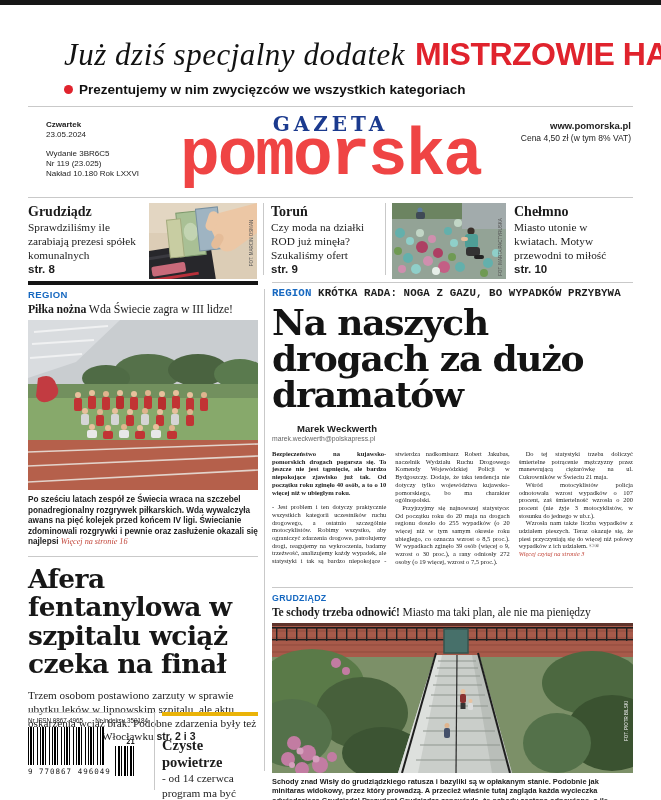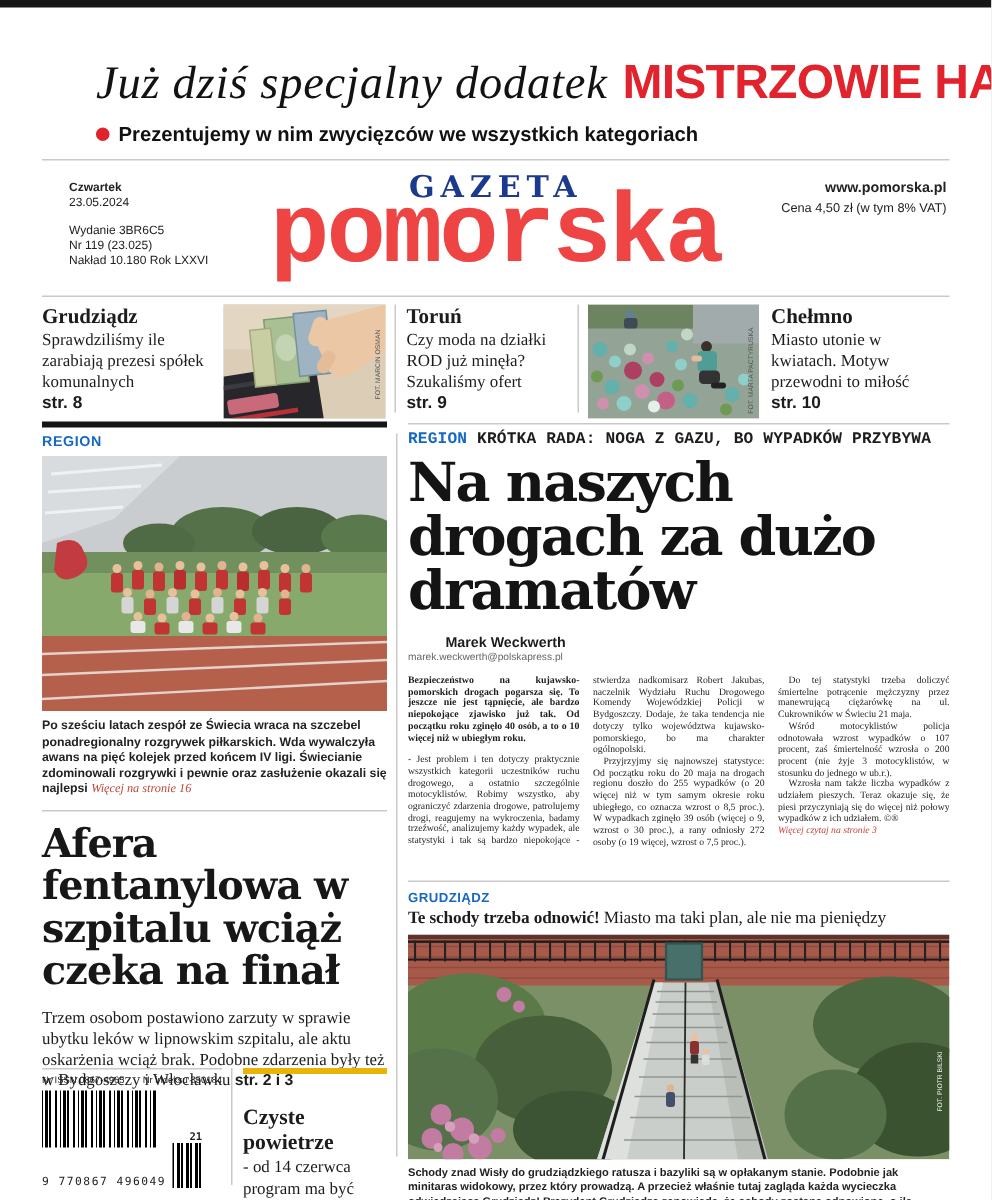--- a/index.html
+++ b/index.html
@@ -63,21 +63,21 @@
   
   .footer { position:absolute; top:712px; left:28px; width:230px; height:82px; }
   .fl { position:absolute; left:0; top:0; width:120px; border-top:1px solid #c9c9c9; padding-top:4px; }
   .fvr { position:absolute; left:126px; top:0; width:1px; height:78px; background:#c9c9c9; }
   .fr { position:absolute; left:134px; top:0; width:96px; border-top:4px solid #eab308; padding-top:21px; }
   .issnrow { display:flex; justify-content:space-between; font-family:"Liberation Sans",sans-serif;
              font-size:6.3px; color:#222; }
   .barwrap { display:flex; align-items:flex-end; gap:4px; margin-top:3px; }
   .bars { width:76px; height:38px;
           background:repeating-linear-gradient(90deg,#000 0 1px,#fff 1px 2px,#000 2px 4px,#fff 4px 5px,#000 5px 6px,#fff 6px 9px,#000 9px 10px,#fff 10px 12px); }
-  .bdigits { font-family:"DejaVu Sans Mono",monospace; font-size:7.5px; letter-spacing:1px; margin-top:18px; }
+  .bdigits { font-family:"DejaVu Sans Mono",monospace; font-size:7.5px; letter-spacing:1px; margin-top:2px; }
   .addon { display:flex; flex-direction:column; align-items:flex-end; }
   .addon .num { font-family:"DejaVu Sans Mono",monospace; font-size:7px;font-weight:bold; }
   .addon .bars2 { width:20px; height:30px;
           background:repeating-linear-gradient(90deg,#000 0 1px,#fff 1px 3px,#000 3px 5px,#fff 5px 6px); }
   .czyste-t { font-weight:700; font-size:14.5px; line-height:17px; }
   .czyste-x { font-size:11.3px; line-height:14.5px; }
   .czyste-x .pg { font-family:"Liberation Sans",sans-serif; font-weight:700; font-size:10.5px; }
 
   
   .maindiv { position:absolute; left:264px; top:289px; width:1px; height:482px; background:#c9c9c9; }
@@ -230,20 +230,23 @@
       <div class="pg">str. 10</div>
     </div>
   </div>
   <div class="blackbar"></div>
   <div class="hr" style="top:282px; left:272px; width:361px;"></div>
 
   <div class="maindiv"></div>
 
   <div class="leftcol">
     <div class="seclabel">REGION</div>
+    <div class="kicker">
+      <span class="b">Piłka nożna</span><span> Wda Świecie zagra w III lidze!</span>
+    </div>
     <div class="photo">
       <svg width="230" height="170" viewBox="0 0 230 170">
         <rect width="230" height="70" fill="#c9cdd0"></rect>
         <polygon points="0,0 92,0 48,42 0,58" fill="#d9dcdf"></polygon>
         <line x1="6" y1="12" x2="80" y2="6" stroke="#f0f1f2" stroke-width="2"></line>
         <line x1="4" y1="24" x2="66" y2="20" stroke="#f0f1f2" stroke-width="2"></line>
         <line x1="2" y1="38" x2="54" y2="34" stroke="#f0f1f2" stroke-width="2"></line>
         <ellipse cx="120" cy="52" rx="34" ry="18" fill="#55714a"></ellipse>
         <ellipse cx="170" cy="50" rx="30" ry="16" fill="#4a6340"></ellipse>
         <ellipse cx="212" cy="54" rx="26" ry="15" fill="#5a7a4e"></ellipse>

